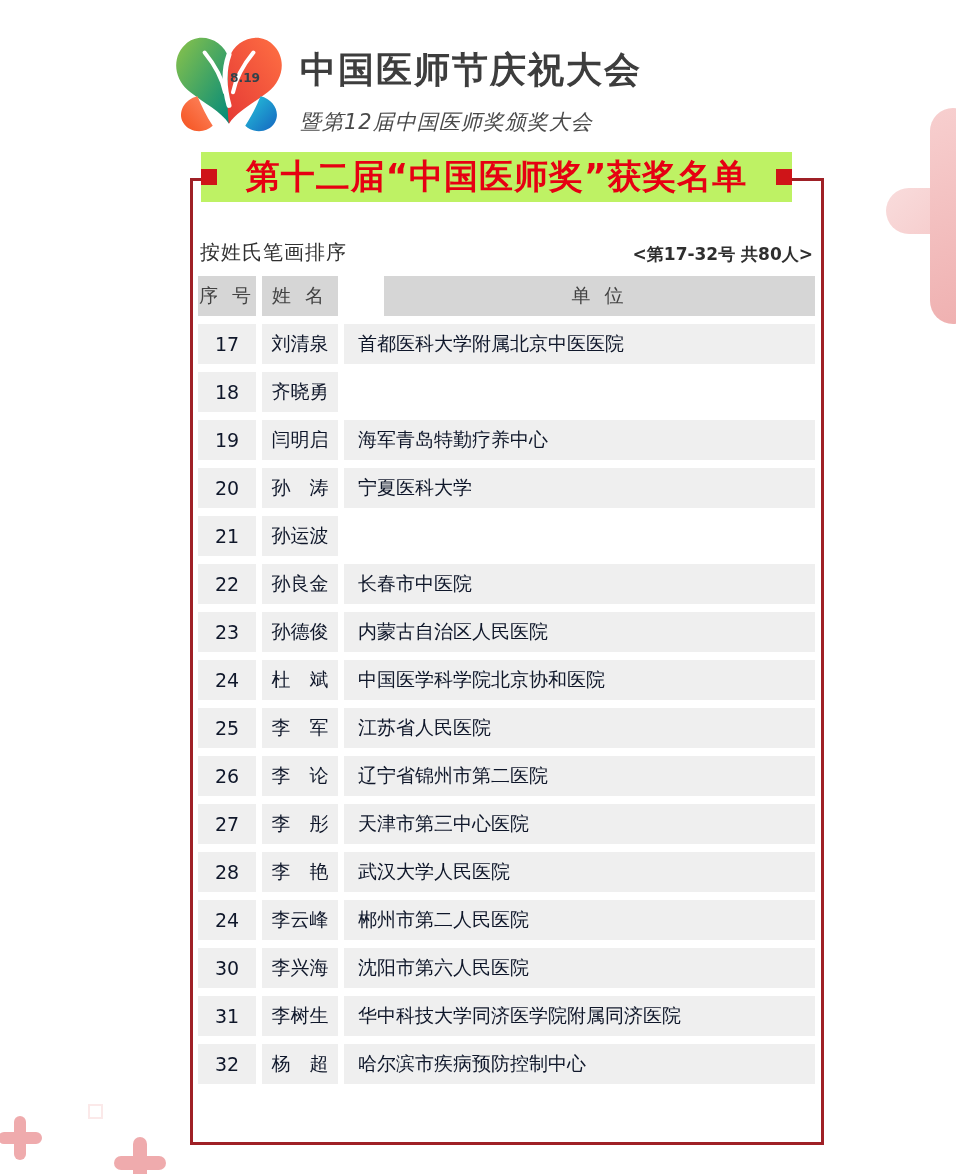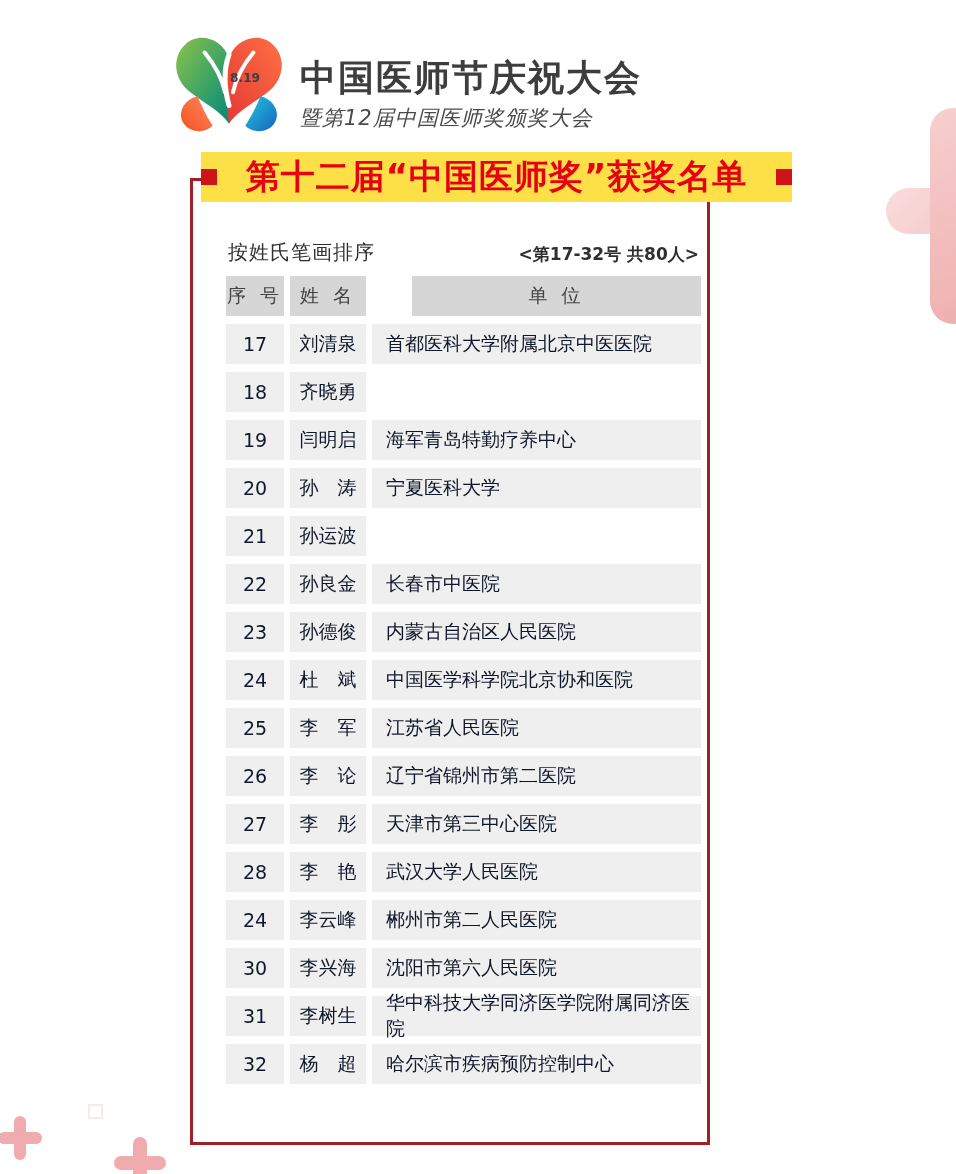--- a/index.html
+++ b/index.html
@@ -24,41 +24,40 @@
   }
   .cross-sm .h, .cross-sm .v { background:#efabad; border-radius:7px; }
 
   .decor-square {
     position:absolute; left:88px; top:1104px; width:15px; height:15px;
     border:2px solid #fbe9e9;
   }
 
   
   .logo { position:absolute; left:166px; top:24px; width:126px; height:112px; }
-  .masthead { position:absolute; left:300px; top:54px; }
+  .masthead { position:absolute; left:300px; top:46px; }
   .masthead h1 {
     font-size:36px; font-weight:bold; color:#3d3d3d; letter-spacing:2px;
     white-space:nowrap;
   }
   .masthead .sub {
-    margin-top:1px; font-size:21px; font-style:italic; color:#4a4a4a;
+    margin-top:13px; font-size:21px; font-style:italic; color:#4a4a4a;
     letter-spacing:1px; white-space:nowrap;
   }
 
   
   .red-box {
-    position:absolute; left:190px; top:178px; width:520px; height:967px;
+    position:absolute; left:190px; top:178px; width:634px; height:967px;
     border:3px solid #9f2026;
-    padding-left:28px;
   }
 
   
   .banner {
     position:absolute; left:201px; top:152px; width:591px; height:50px;
-    background:#fde047; z-index:3;
+    background:#bef264; z-index:3;
     display:flex; align-items:center; justify-content:space-between;
   }
   .banner .sq { width:16px; height:16px; background:#cf1418; flex:0 0 auto; }
   .banner .t {
     font-size:34px; font-weight:bold; color:#e60012; letter-spacing:1px;
     white-space:nowrap;
   }
 
   
   .box-inner { padding:58px 6px 0 5px; }

